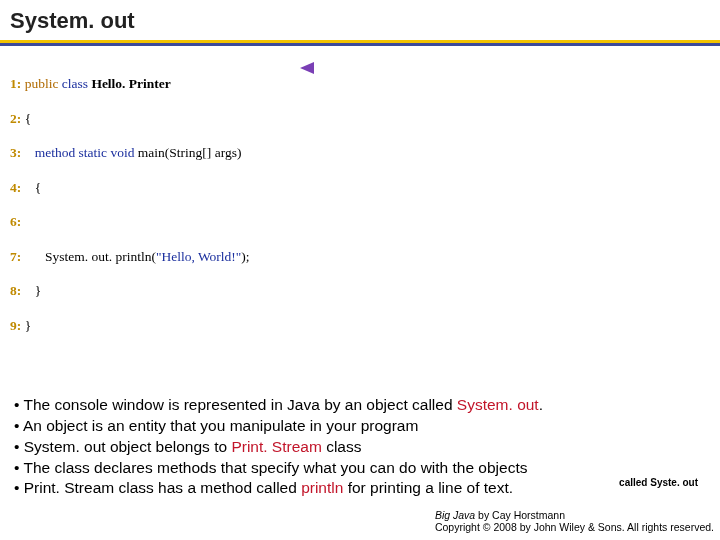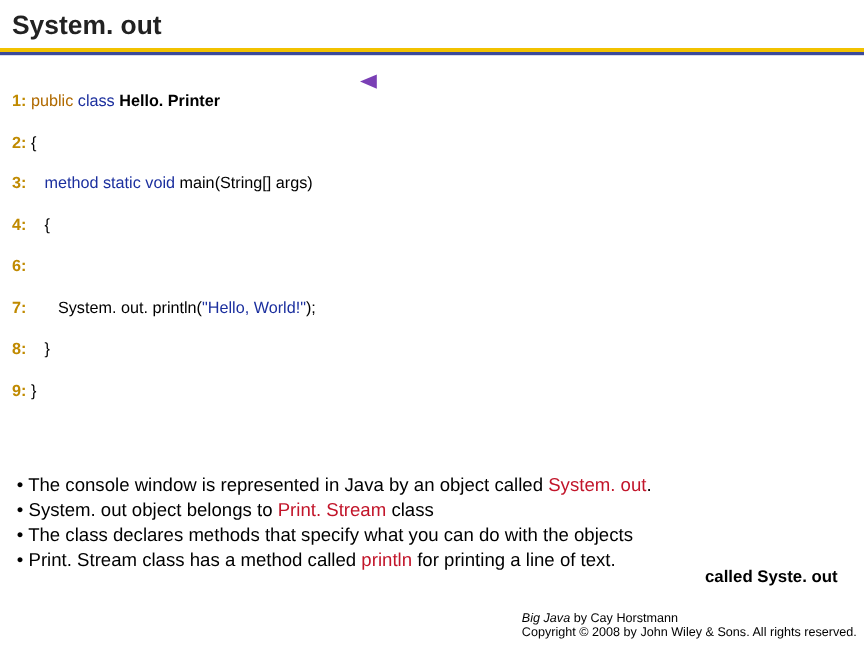--- a/index.html
+++ b/index.html
@@ -24,21 +24,21 @@
     background: linear-gradient(
       to bottom,
       #f2c200 0%, #f2c200 50%,
       #3b4a9a 50%, #3b4a9a 100%
     );
     margin-top: 2px;
   }
   .code-block {
     position: relative;
     padding: 12px 10px 6px 10px;
-    font-family: Liberation Sans, sans-serif;
+    font-family: Liberation Serif, serif;
     font-size: 13.5px;
     line-height: 1.28;
     white-space: pre;
     color: #000;
   }
   .code-line { display: block; }
   .ln { color: #c08a00; font-weight: bold; }  
   .kw-public { color: #b06a00; }              
   .kw-blue { color: #1b2f9e; }                
   .ident { color: #000; font-weight: bold; }
@@ -55,21 +55,21 @@
     font-size: 15.5px;
     line-height: 1.35;
     color: #000;
   }
   .bullets p { margin: 0; }
   .accent { color: #c2152a; }
   .subnote {
     position: absolute;
     right: 22px;
     bottom: 52px;
-    font-size: 14px;
+    font-size: 10px;
     font-weight: bold;
     color: #000;
   }
   .footer {
     position: absolute;
     right: 6px;
     bottom: 6px;
     text-align: left;
     font-size: 10.5px;
     color: #000;
@@ -103,20 +103,21 @@
     </defs>
     <line x1="12" y1="8" x2="168" y2="8" stroke="url(#g)" stroke-width="4"></line>
     <polygon points="0,8 14,2 14,14" fill="#7a3fb5"></polygon>
   </svg>
 </div>
 
 <div class="bullets">
   <p>
     <span>• The console window is represented in Java by an object called </span><span class="accent">System. out</span><span>.</span>
   </p>
+  <p>• An object is an entity that you manipulate in your program</p>
   <p>
     <span>• System. out object belongs to </span><span class="accent">Print. Stream</span><span> class</span>
   </p>
   <p>• The class declares methods that specify what you can do with the objects</p>
   <p>
     <span>• Print. Stream class has a method called </span><span class="accent">println</span><span> for printing a line of text.</span>
   </p>
 </div>
 
 <div class="subnote">called Syste. out</div>

